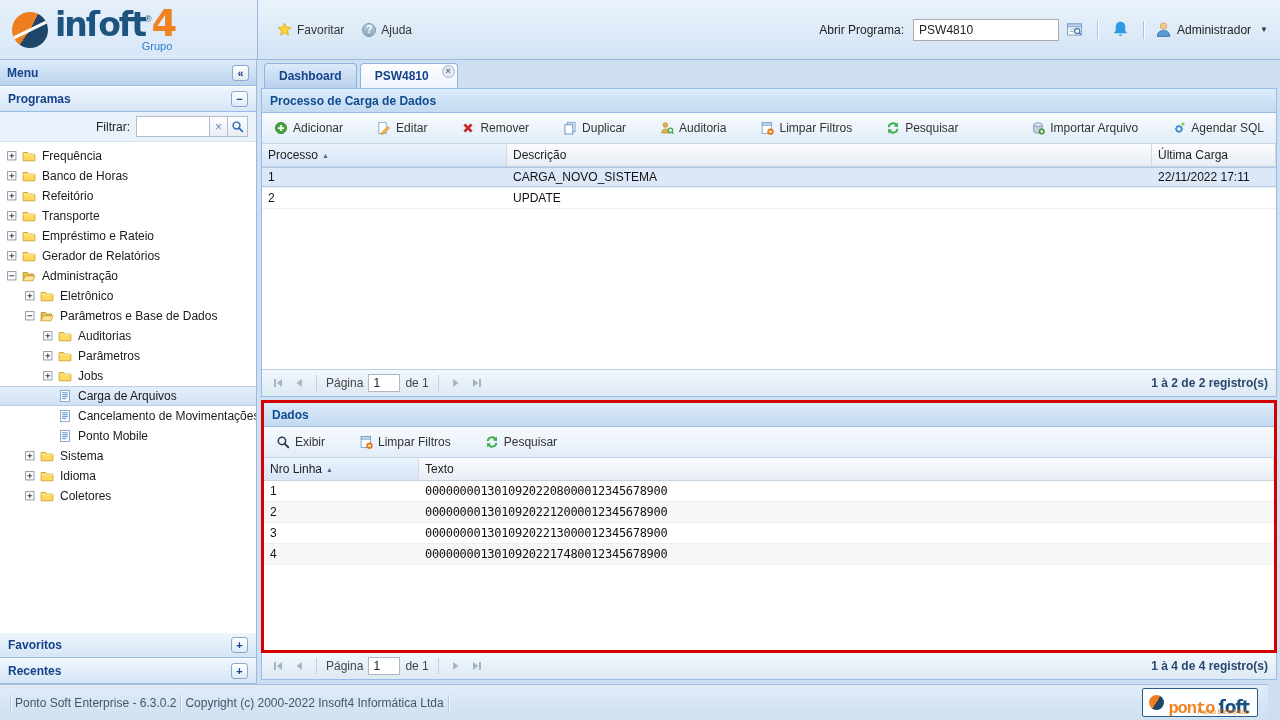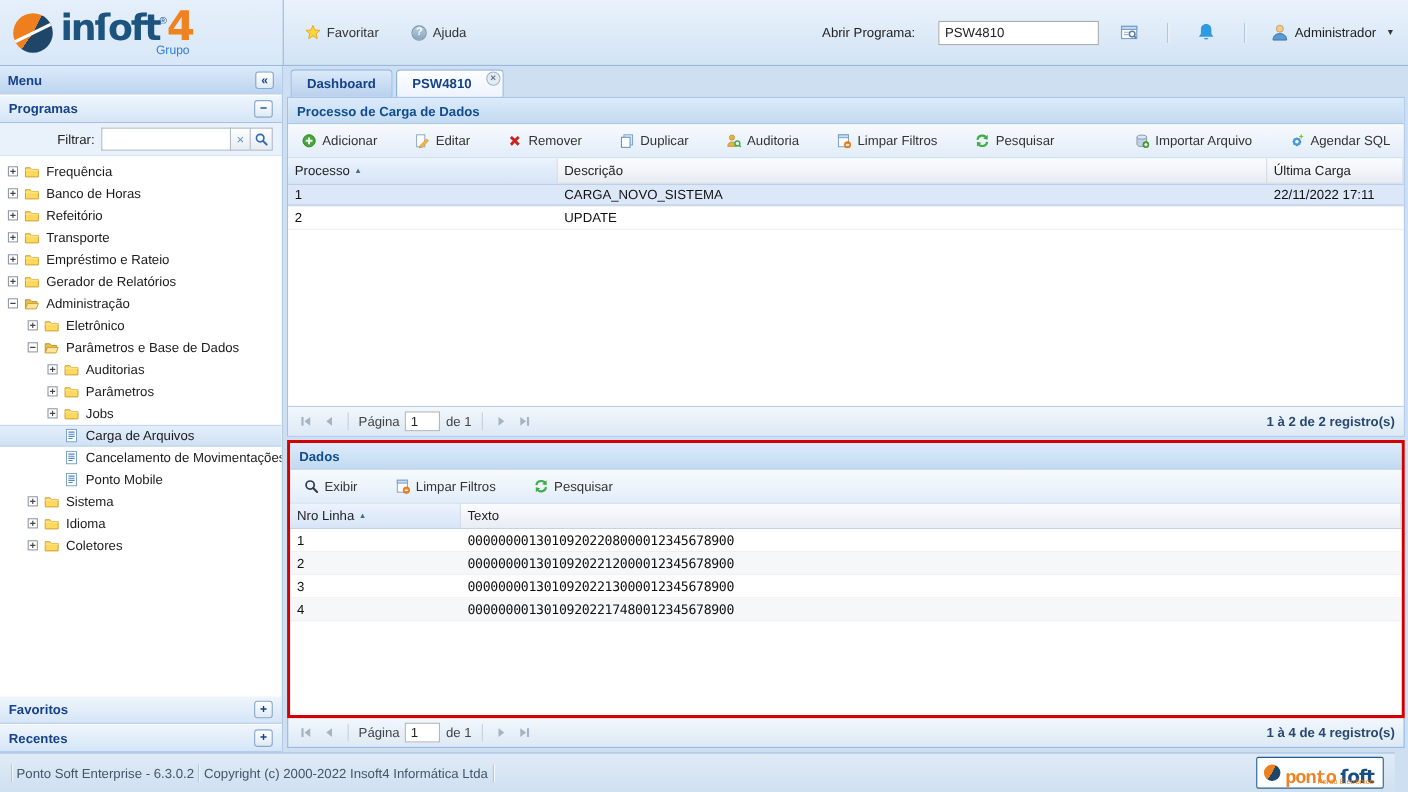--- a/index.html
+++ b/index.html
@@ -9,36 +9,36 @@
 
 .topbar{position:absolute;top:0;left:0;right:0;height:60px;background:linear-gradient(#eaf3fc,#d2e3f4);border-bottom:1px solid #9ab9dd;display:flex}
 .logo-box{width:258px;height:59px;border-right:1px solid #9ab9dd;display:flex;align-items:center;padding-left:12px;gap:7px;background:linear-gradient(#e6effb,#d8e8f8)}
 .logo-circle{width:36px;height:36px;border-radius:50%;background:conic-gradient(from 215deg,#ef7e1f 0 172deg,#1d4668 172deg 360deg);position:relative;overflow:hidden}
 .logo-circle::after{content:"";position:absolute;left:-4px;top:16px;width:46px;height:3px;background:#fff;transform:rotate(-26deg)}
 .logo-text{line-height:.85;white-space:nowrap}
 .brand{font-family:"DejaVu Sans",sans-serif;font-weight:bold;font-size:33px;color:#1c537f;letter-spacing:-2px}
 .brand-reg{font-size:9px;color:#1c537f;vertical-align:14px}
 .brand-four{font-family:"DejaVu Sans",sans-serif;font-weight:bold;font-size:37px;color:#f08220;letter-spacing:-1px}
 .brand-grupo{font-size:11px;color:#2d7dd2;text-align:right;margin-top:2px;padding-right:4px}
-.top-toolbar{flex:1;display:flex;align-items:center;padding:0 12px;gap:16px}
+.top-toolbar{flex:1;display:flex;align-items:center;padding:0 12px;gap:4px}
 .tool-link{display:flex;align-items:center;gap:5px;background:none;border:0;padding:3px 7px;font-size:12px;color:#333;cursor:pointer;font-family:inherit}
 .spacer{flex:1}
 .icon-help{width:14px;height:14px;border-radius:50%;background:linear-gradient(#b9cede,#8aa6bf);border:1px solid #7d99b4;color:#fff;font-weight:bold;font-size:10px;line-height:12px;text-align:center}
 .ap-label{color:#222;margin-right:5px}
 .ap-input{width:146px;height:22px;border:1px solid #abadb3;padding:0 5px;font-size:12px;color:#222;background:#fff}
 .icon-btn{background:none;border:0;padding:2px;cursor:pointer;display:flex;align-items:center}
 .vsep{width:1px;height:18px;background:#a9c2dd;box-shadow:1px 0 0 rgba(255,255,255,.9);margin:0 7px}
 .user-btn{display:flex;align-items:center;gap:5px;background:none;border:0;font-size:12px;color:#222;cursor:pointer;font-family:inherit}
 .caret{font-size:8px;color:#333;margin-left:4px}
 
 .sidebar{position:absolute;top:60px;left:0;width:257px;bottom:36px;background:#fff;border-right:1px solid #9ab9dd;display:flex;flex-direction:column}
 .menu-hd{flex:0 0 26px;background:linear-gradient(#dcebfb,#bcd4ef);border-bottom:1px solid #99bbe8;display:flex;align-items:center;padding:0 7px;font-weight:bold;color:#15428b}
 .hd-btn{margin-left:auto;width:17px;height:16px;background:linear-gradient(#ffffff,#dfeaf5);border:1px solid #8aa8cc;border-radius:3px;color:#15428b;font-weight:bold;font-size:11px;line-height:14px;text-align:center;cursor:pointer;padding:0;font-family:inherit}
 .acc-hd{flex:0 0 26px;background:linear-gradient(#eff6fd,#d5e5f6);border-top:1px solid #fff;border-bottom:1px solid #99bbe8;display:flex;align-items:center;padding:0 8px;font-weight:bold;color:#15428b}
-.filter-row{flex:0 0 30px;background:#e9f1fb;border-bottom:1px solid #d3e2f2;display:flex;align-items:center;padding:0 8px 0 52px}
+.filter-row{flex:0 0 30px;background:#e9f1fb;border-bottom:1px solid #d3e2f2;display:flex;align-items:center;padding:0 8px 0 96px}
 .filter-label{color:#222;margin-right:6px}
 .filter-input{flex:1;min-width:0;height:21px;border:1px solid #b3bcc9;border-right:none;padding:0 4px;font-size:12px}
 .filter-clear{width:18px;height:21px;border:1px solid #b3bcc9;border-right:none;background:linear-gradient(#fdfdfd,#e8edf3);color:#5a8fc8;font-size:12px;cursor:pointer;padding:0;font-family:inherit}
 .filter-search{width:21px;height:21px;border:1px solid #b3bcc9;background:linear-gradient(#fdfdfd,#e8edf3);color:#2c6cb0;cursor:pointer;display:flex;align-items:center;justify-content:center;padding:0}
 .tree{flex:1;overflow:hidden;padding-top:4px;background:#fff}
 .titem{height:20px;display:flex;align-items:center;padding-left:5px;cursor:pointer;white-space:nowrap}
 .titem.lvl1{padding-left:23px}
 .titem.lvl2{padding-left:41px}
 .ti{width:14px;height:14px;flex:0 0 14px;margin-right:3px}
 .exp-sp{width:17px;flex:0 0 17px}

